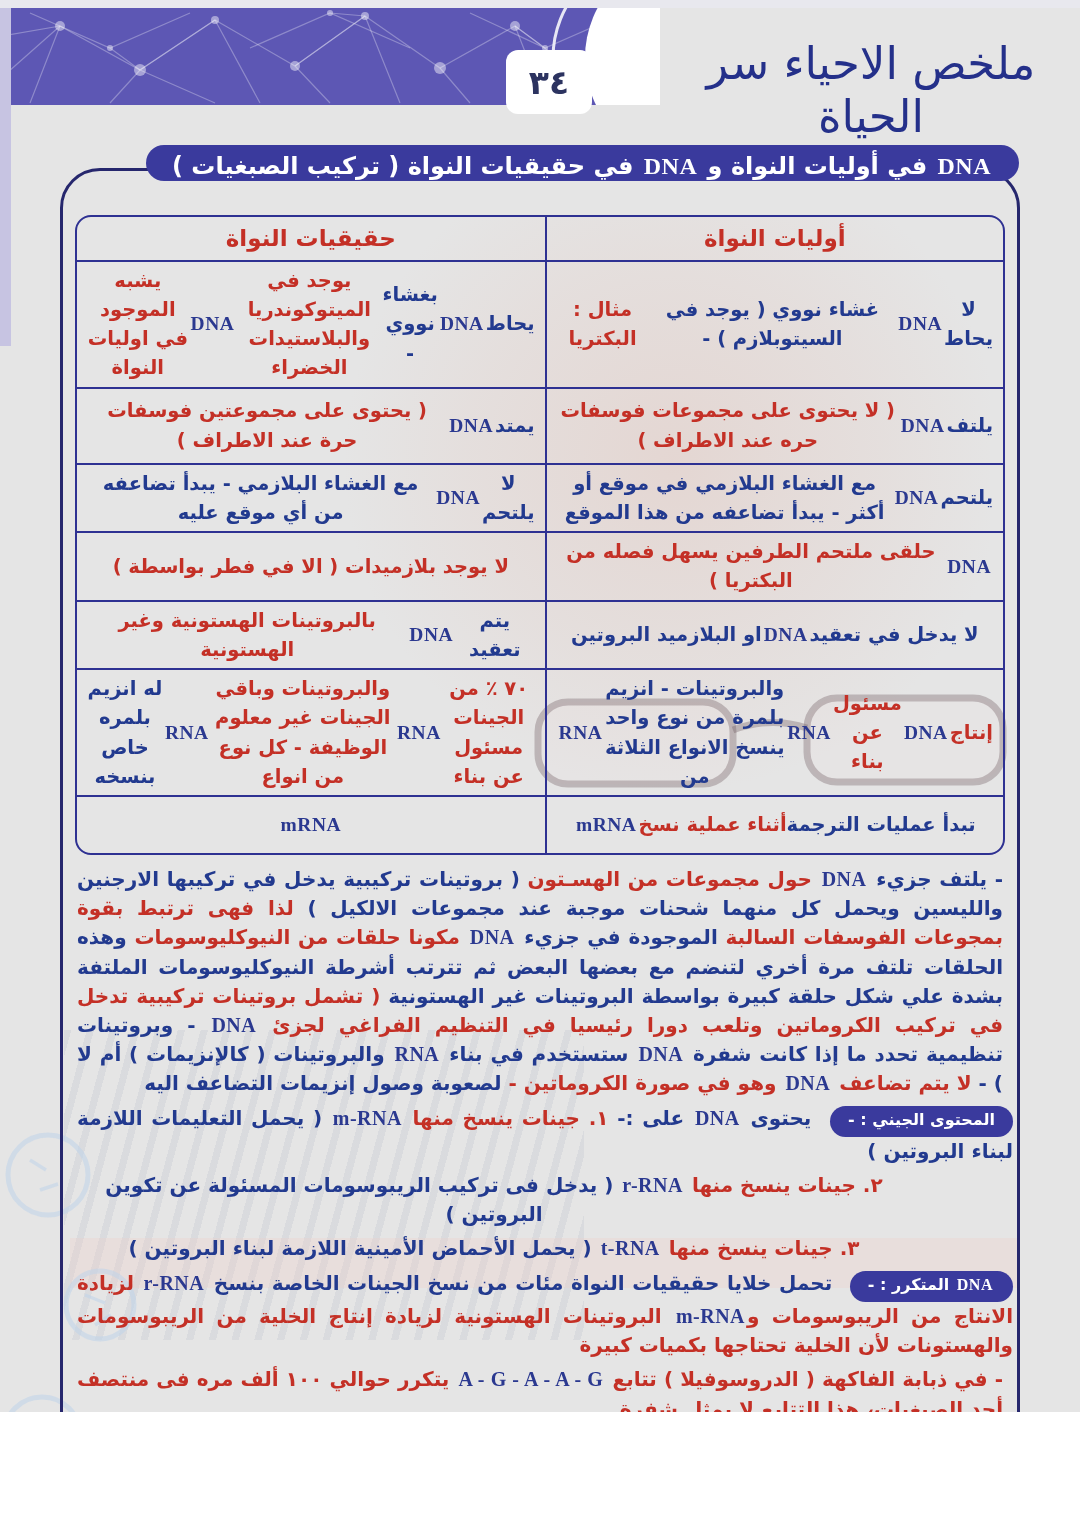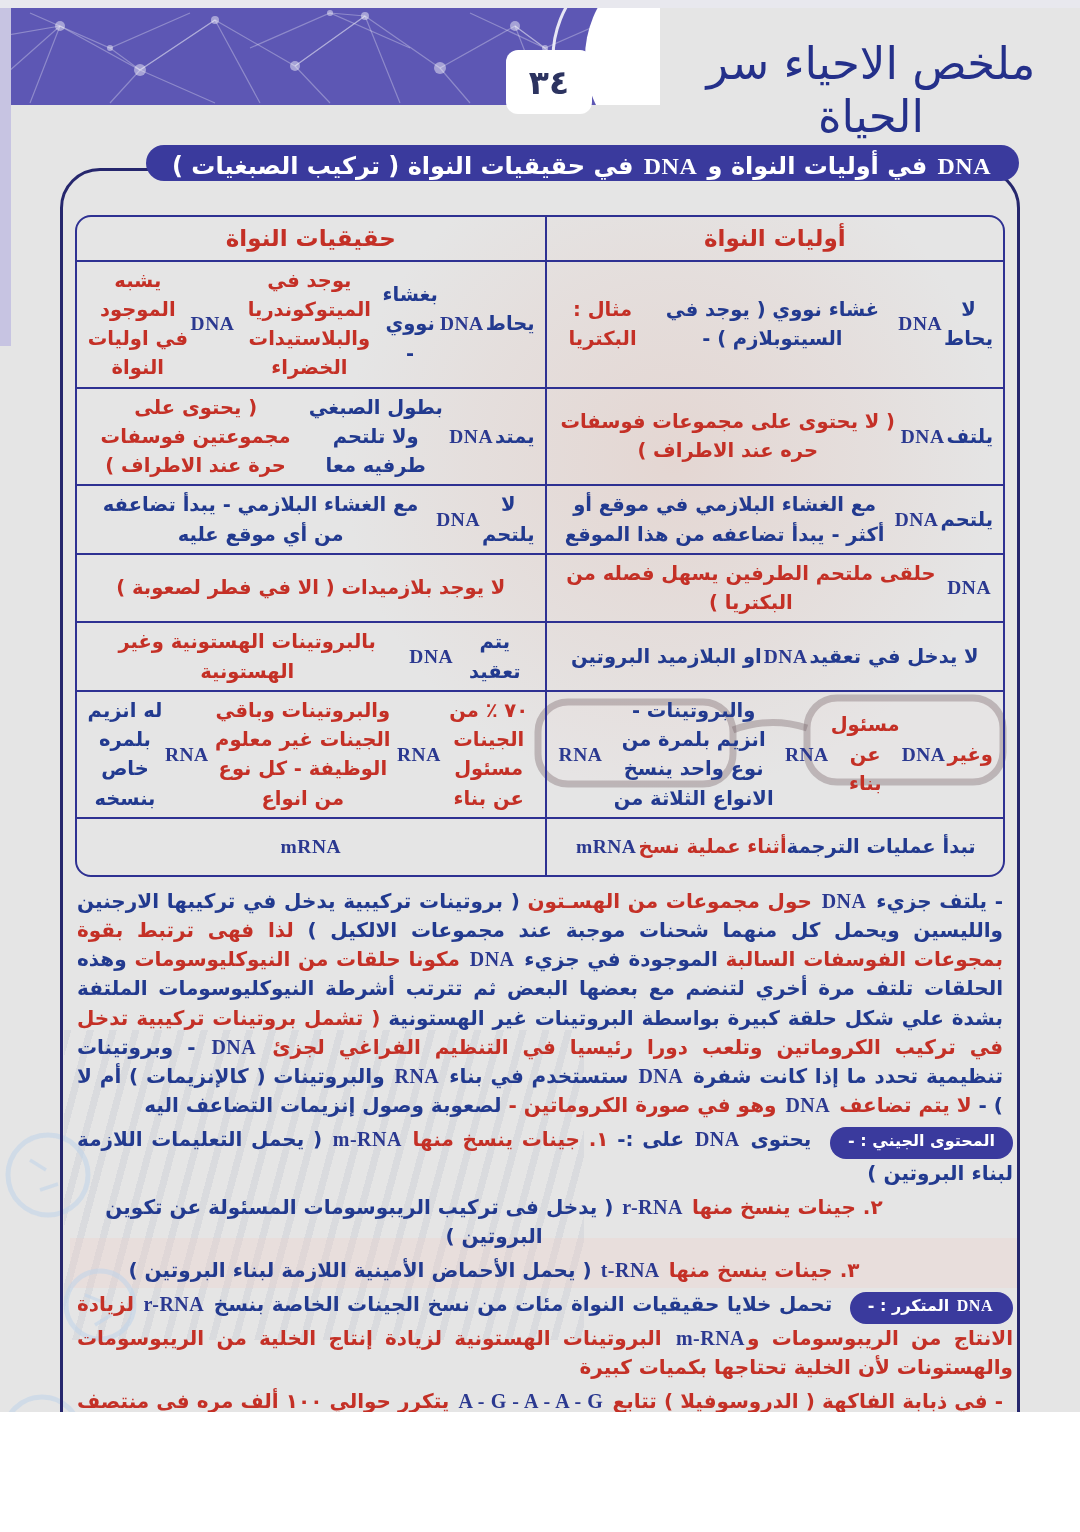--- a/index.html
+++ b/index.html
@@ -144,21 +144,20 @@
       </div>
       <div class="trow r1">
         <div class="cell pro">
             <span class="s-b">يلتف </span>
             <span class="s-l">DNA</span>
             <span class="s-r">( لا يحتوى على مجموعات فوسفات حره عند الاطراف )</span>
           </div>
         <div class="cell">
             <span class="s-b">يمتد </span>
             <span class="s-l">DNA</span>
-            <span class="s-b"> بطول الصبغي ولا تلتحم طرفيه معا </span>
             <span class="s-r">( يحتوى على مجموعتين فوسفات حرة عند الاطراف )</span>
           </div>
       </div>
       <div class="trow r2">
         <div class="cell pro">
             <span class="s-b">يلتحم </span>
             <span class="s-l">DNA</span>
             <span class="s-b"> مع الغشاء البلازمي في موقع أو أكثر - يبدأ تضاعفه من هذا الموقع</span>
           </div>
         <div class="cell">
@@ -166,38 +165,38 @@
             <span class="s-l">DNA</span>
             <span class="s-b"> مع الغشاء البلازمي - يبدأ تضاعفه من أي موقع عليه</span>
           </div>
       </div>
       <div class="trow r3">
         <div class="cell pro">
             <span class="s-l">DNA</span>
             <span class="s-r"> حلقى ملتحم الطرفين يسهل فصله من البكتريا )</span>
           </div>
         <div class="cell">
-            <span class="s-r">لا يوجد بلازميدات ( الا في فطر لصعوبة )</span>
+            <span class="s-r">لا يوجد بلازميدات ( الا في فطر بواسطة )</span>
           </div>
       </div>
       <div class="trow r4">
         <div class="cell pro">
             <span class="s-b">لا يدخل في تعقيد </span>
             <span class="s-l">DNA</span>
             <span class="s-b"> او البلازميد البروتين</span>
           </div>
         <div class="cell">
             <span class="s-b">يتم تعقيد </span>
             <span class="s-l">DNA</span>
             <span class="s-r"> بالبروتينات الهستونية وغير الهستونية</span>
           </div>
       </div>
       <div class="trow r5">
         <div class="cell pro">
-            <span class="s-r">وغير </span>
+            <span class="s-r">إنتاج </span>
             <span class="s-l">DNA</span>
             <span class="s-r"> مسئول عن بناء </span>
             <span class="s-l">RNA</span>
             <span class="s-b"> والبروتينات - انزيم بلمرة من نوع واحد ينسخ الانواع الثلاثة من </span>
             <span class="s-l">RNA</span>
           </div>
         <div class="cell">
             <span class="s-r">٧٠ ٪ من الجينات مسئول عن بناء </span>
             <span class="s-l">RNA</span>
             <span class="s-r"> والبروتينات وباقي الجينات غير معلوم الوظيفة - كل نوع من انواع </span>

